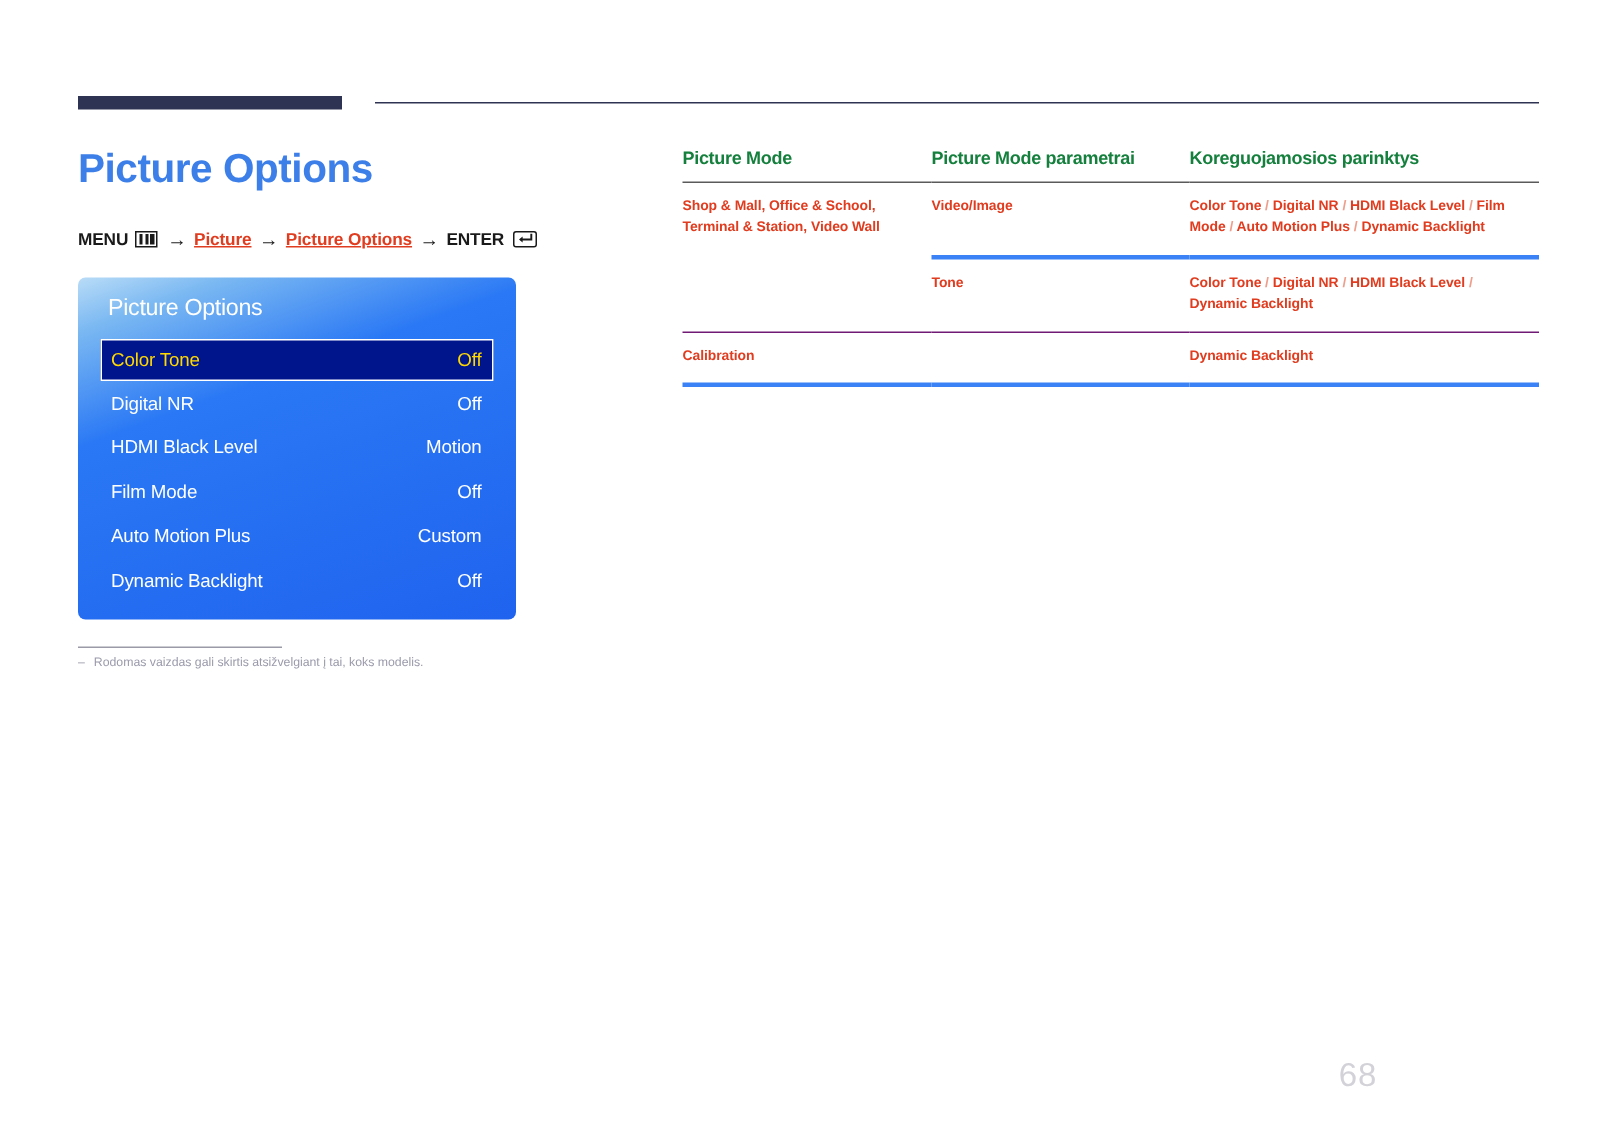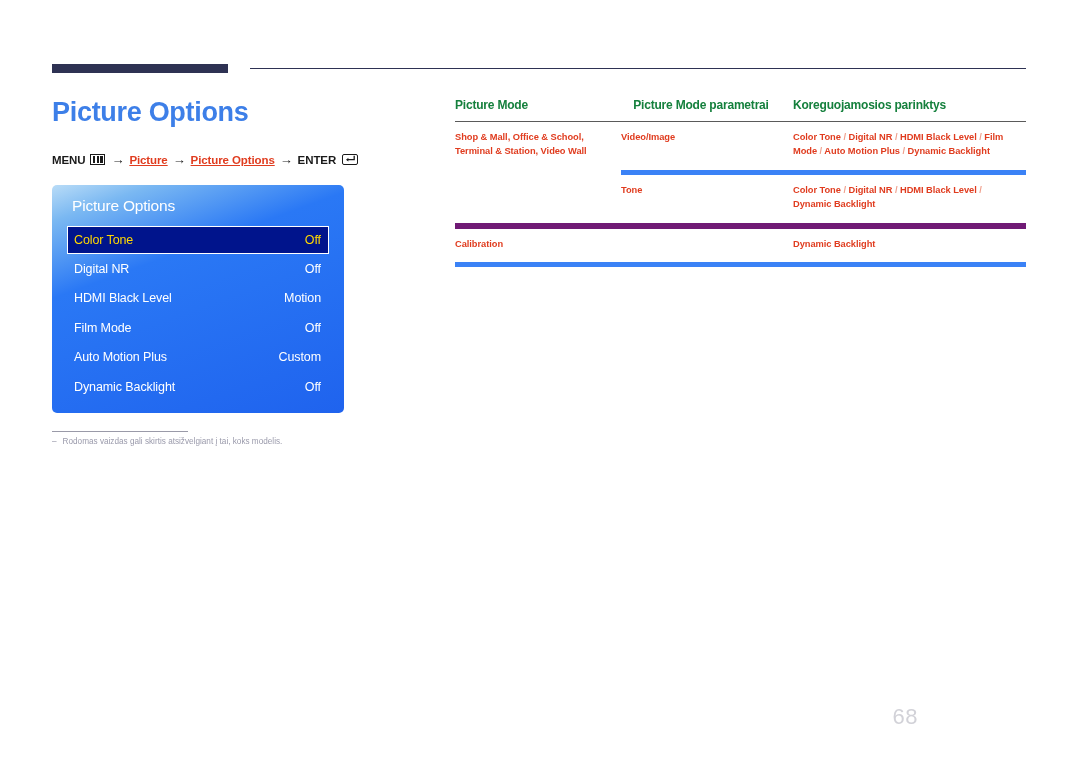--- a/index.html
+++ b/index.html
@@ -166,36 +166,36 @@
   .tbl th {
     text-align: left;
     font-size: 12px;
     font-weight: bold;
     color: #15803d;
     padding: 0 0 9px 0;
     vertical-align: bottom;
     letter-spacing: -0.2px;
     white-space: nowrap;
   }
-  .tbl th.h2 { text-align: center; padding-right: 12px; }
+  .tbl th.h2 { text-align: left; padding-right: 12px; }
 
   .tbl td {
     font-size: 9.3px;
     font-weight: bold;
     color: #e03c1f;
     vertical-align: top;
     padding: 8px 10px 11px 0;
     line-height: 1.55;
     letter-spacing: -0.05px;
   }
   .sep { color: #ef9e8b; font-weight: bold; }
 
   .b-head { border-bottom: 1.6px solid #5a5a5a; }
-  .b-thin { border-bottom: 5px solid #3b82f6; }
-  .b-mid  { border-bottom: 6px solid #701a75; }
+  .b-thin { border-bottom: 3px solid #3b82f6; }
+  .b-mid  { border-bottom: 1px solid #701a75; }
 
   
   .pageno {
     position: absolute;
     right: 37px; top: 704px;
     font-size: 22px;
     color: #d2d2d8;
     letter-spacing: 0.5px;
   }
 </style>

